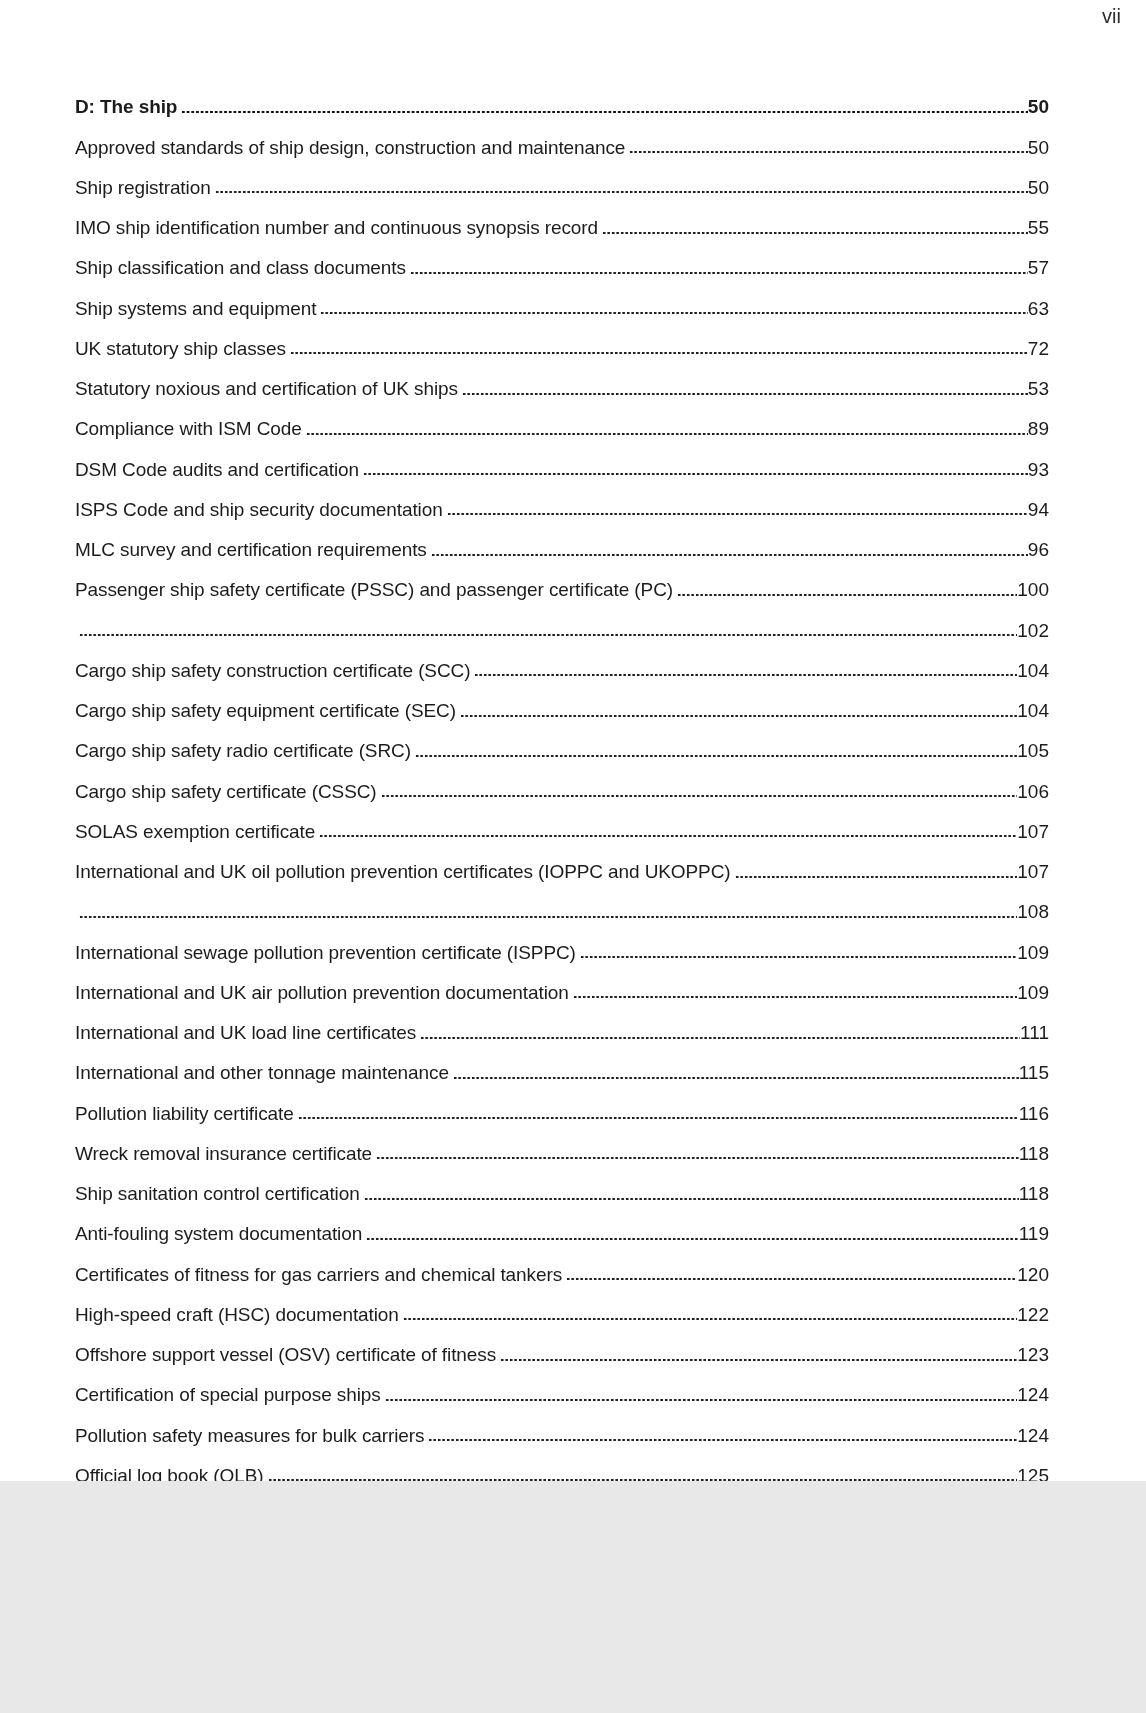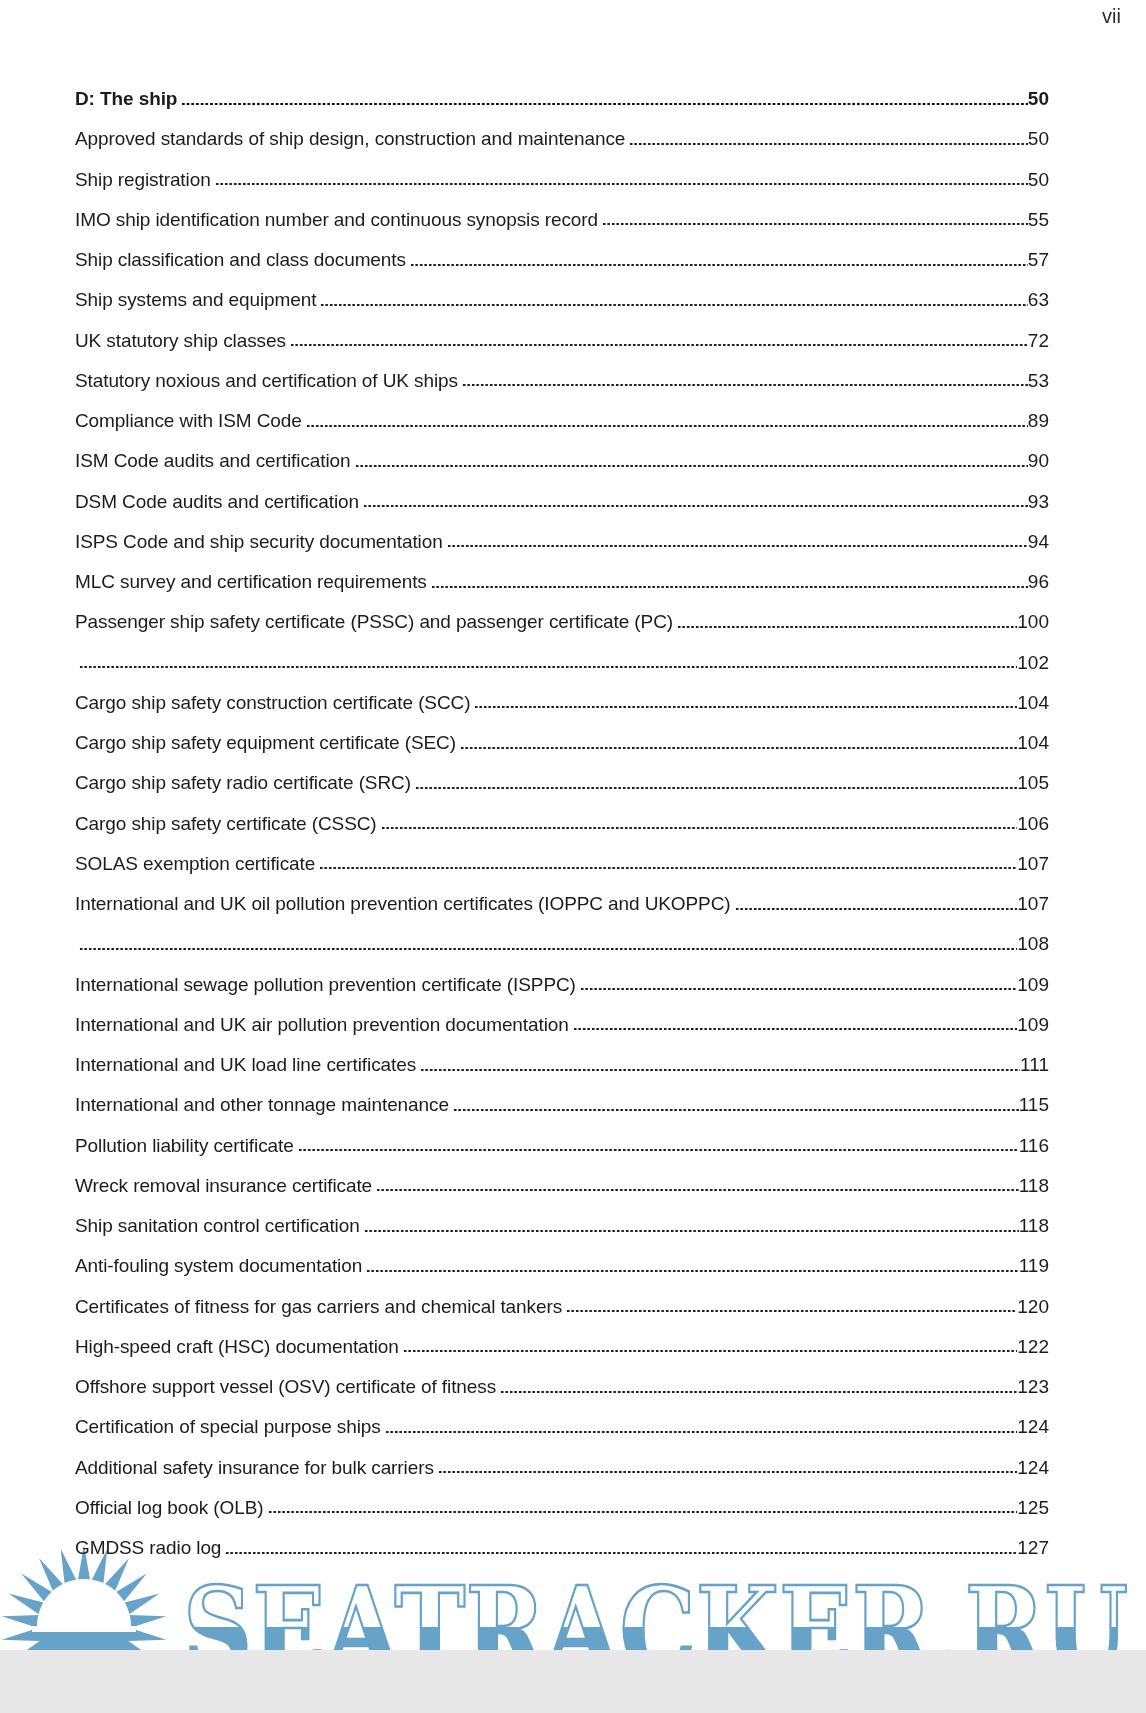--- a/index.html
+++ b/index.html
@@ -1,37 +1,37 @@
 <!DOCTYPE html>
 <html style="--wm: #67a3c9;"><head>
 <meta charset="utf-8">
 <style>
   html,body{margin:0;padding:0;background:#e8e8e8;}
   .page{
     position:relative;
-    width:1146px;height:1650px;
+    width:1146px;height:1481px;
     background:#ffffff;
     font-family:"Liberation Sans", sans-serif;
     color:#1c1c1c;
     overflow:hidden;
     margin:0 auto;
   }
   .pagenum{
     position:absolute;top:5px;right:25px;
     font-size:20px;color:#2a2a2a;
   }
   
   .toc{
     position:absolute;top:79px;left:75px;right:97px;
     z-index:2;
   }
   .row{
     height:40.25px;
     display:flex;
-    align-items:center;
+    align-items:flex-end;
   }
   .row .t{
     white-space:nowrap;
     font-size:19px;line-height:24px;
     letter-spacing:-0.1px;
   }
   .row .n{
     font-size:19px;line-height:24px;
     white-space:nowrap;
   }
@@ -145,25 +145,20 @@
     <span class="dots"></span>
     <span class="n">53</span>
   </div>
 
   <div class="row">
     <span class="t">Compliance with ISM Code</span>
     <span class="dots"></span>
     <span class="n">89</span>
   </div>
 
-  <div class="row">
-    <span class="t">ISM Code audits and certification</span>
-    <span class="dots"></span>
-    <span class="n">90</span>
-  </div>
 
   <div class="row">
     <span class="t">DSM Code audits and certification</span>
     <span class="dots"></span>
     <span class="n">93</span>
   </div>
 
   <div class="row">
     <span class="t">ISPS Code and ship security documentation</span>
     <span class="dots"></span>
@@ -295,21 +290,21 @@
     <span class="n">123</span>
   </div>
 
   <div class="row">
     <span class="t">Certification of special purpose ships</span>
     <span class="dots"></span>
     <span class="n">124</span>
   </div>
 
   <div class="row">
-    <span class="t">Additional safety insurance for bulk carriers</span>
+    <span class="t">Pollution safety measures for bulk carriers</span>
     <span class="dots"></span>
     <span class="n">124</span>
   </div>
 
   <div class="row">
     <span class="t">Official log book (OLB)</span>
     <span class="dots"></span>
     <span class="n">125</span>
   </div>
 

